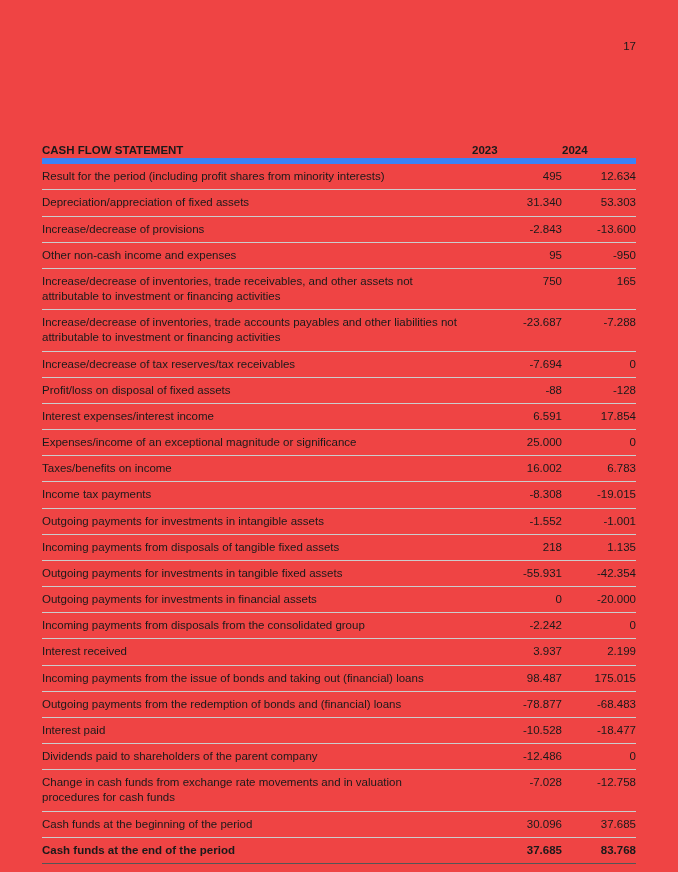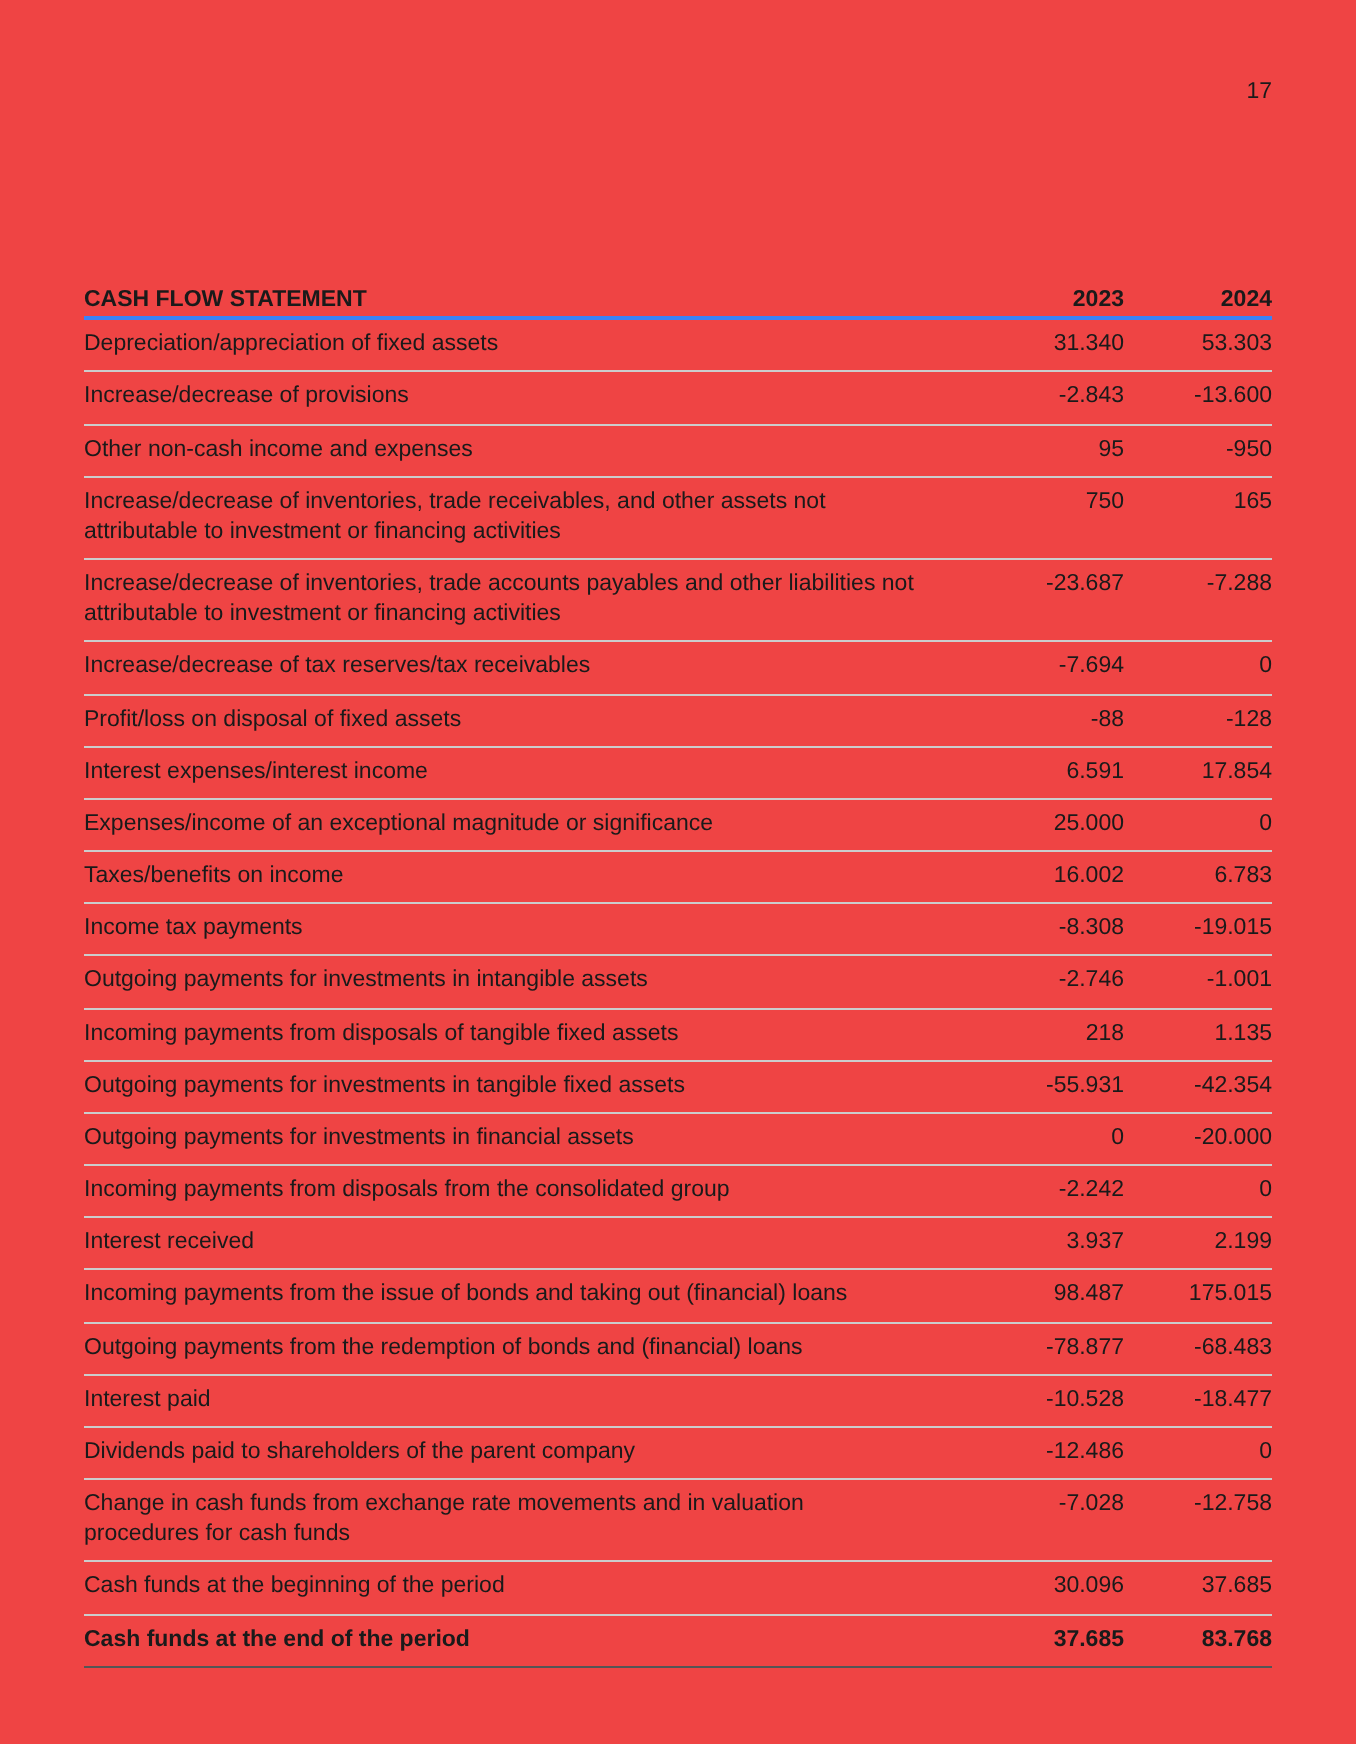--- a/index.html
+++ b/index.html
@@ -38,24 +38,24 @@
   table.cashflow col.c-y2 { width: 74px; }
   th, td {
     font-size: 11.5px;
     line-height: 1.32;
     vertical-align: top;
     padding: 5px 0 5px 0;
   }
   thead th {
     font-weight: bold;
     text-align: left;
-    border-bottom: 2px solid #3b82f6;
+    border-bottom: 6px solid #3b82f6;
     padding-bottom: 0;
   }
-  thead th.num { text-align: right; }
+  thead th.num { }
   tbody td {
     border-bottom: 1px solid #cccccc;
     font-weight: normal;
   }
   tbody td.num {
     text-align: right;
     white-space: nowrap;
   }
   tbody td.label {
     padding-right: 14px;
@@ -80,20 +80,25 @@
       </colgroup>
       <thead>
         <tr>
           <th class="label">CASH FLOW STATEMENT</th>
           <th class="num">2023</th>
           <th class="num">2024</th>
         </tr>
       </thead>
       <tbody id="table-body">
           <tr>
+            <td class="label">Result for the period (including profit shares from minority interests)</td>
+            <td class="num">495</td>
+            <td class="num">12.634</td>
+          </tr>
+          <tr>
             <td class="label">Depreciation/appreciation of fixed assets</td>
             <td class="num">31.340</td>
             <td class="num">53.303</td>
           </tr>
           <tr>
             <td class="label">Increase/decrease of provisions</td>
             <td class="num">-2.843</td>
             <td class="num">-13.600</td>
           </tr>
           <tr>
@@ -136,21 +141,21 @@
             <td class="num">16.002</td>
             <td class="num">6.783</td>
           </tr>
           <tr>
             <td class="label">Income tax payments</td>
             <td class="num">-8.308</td>
             <td class="num">-19.015</td>
           </tr>
           <tr>
             <td class="label">Outgoing payments for investments in intangible assets</td>
-            <td class="num">-2.746</td>
+            <td class="num">-1.552</td>
             <td class="num">-1.001</td>
           </tr>
           <tr>
             <td class="label">Incoming payments from disposals of tangible fixed assets</td>
             <td class="num">218</td>
             <td class="num">1.135</td>
           </tr>
           <tr>
             <td class="label">Outgoing payments for investments in tangible fixed assets</td>
             <td class="num">-55.931</td>

